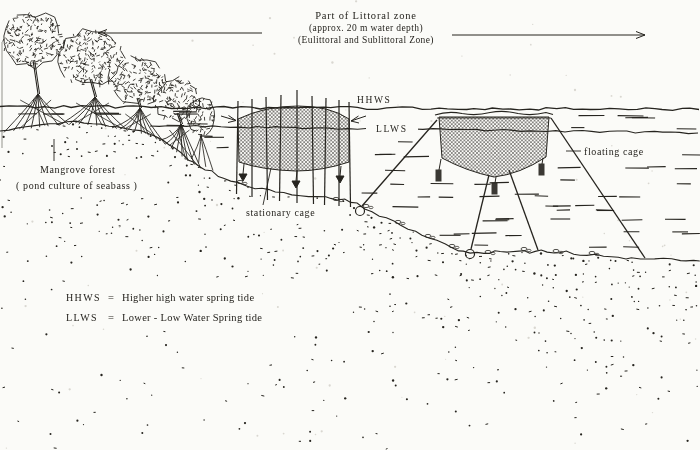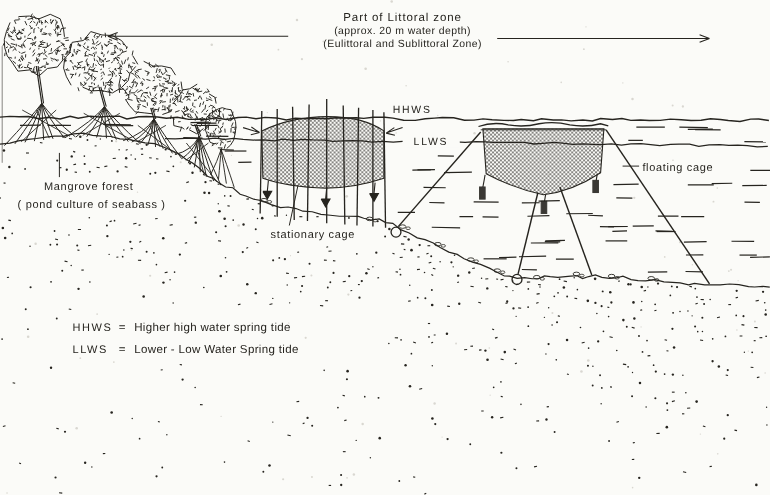--- a/index.html
+++ b/index.html
@@ -1,17 +1,17 @@
 <!DOCTYPE html>
 <html><head>
 <meta charset="utf-8">
 <style>
   html,body{margin:0;padding:0;background:#e8e8e6;}
   .page{position:relative;width:700px;height:450px;background:#fbfbf8;overflow:hidden;
-        font-family:Liberation Sans, sans-serif;}
+        font-family:Liberation Serif, serif;}
   svg{position:absolute;left:0;top:0;}
   text{fill:#26241f;}
   .t-title{font-size:10.5px;letter-spacing:0.8px;}
   .t-sub{font-size:9.5px;letter-spacing:0.4px;}
   .t-marker{font-size:9.5px;letter-spacing:1.6px;}
   .t-label{font-size:10px;letter-spacing:0.6px;}
   .t-legend-abbr{font-size:10px;letter-spacing:1.4px;}
   .t-legend{font-size:10.5px;letter-spacing:0.3px;}
   .ink{stroke:#26241f;fill:none;}
 </style>

